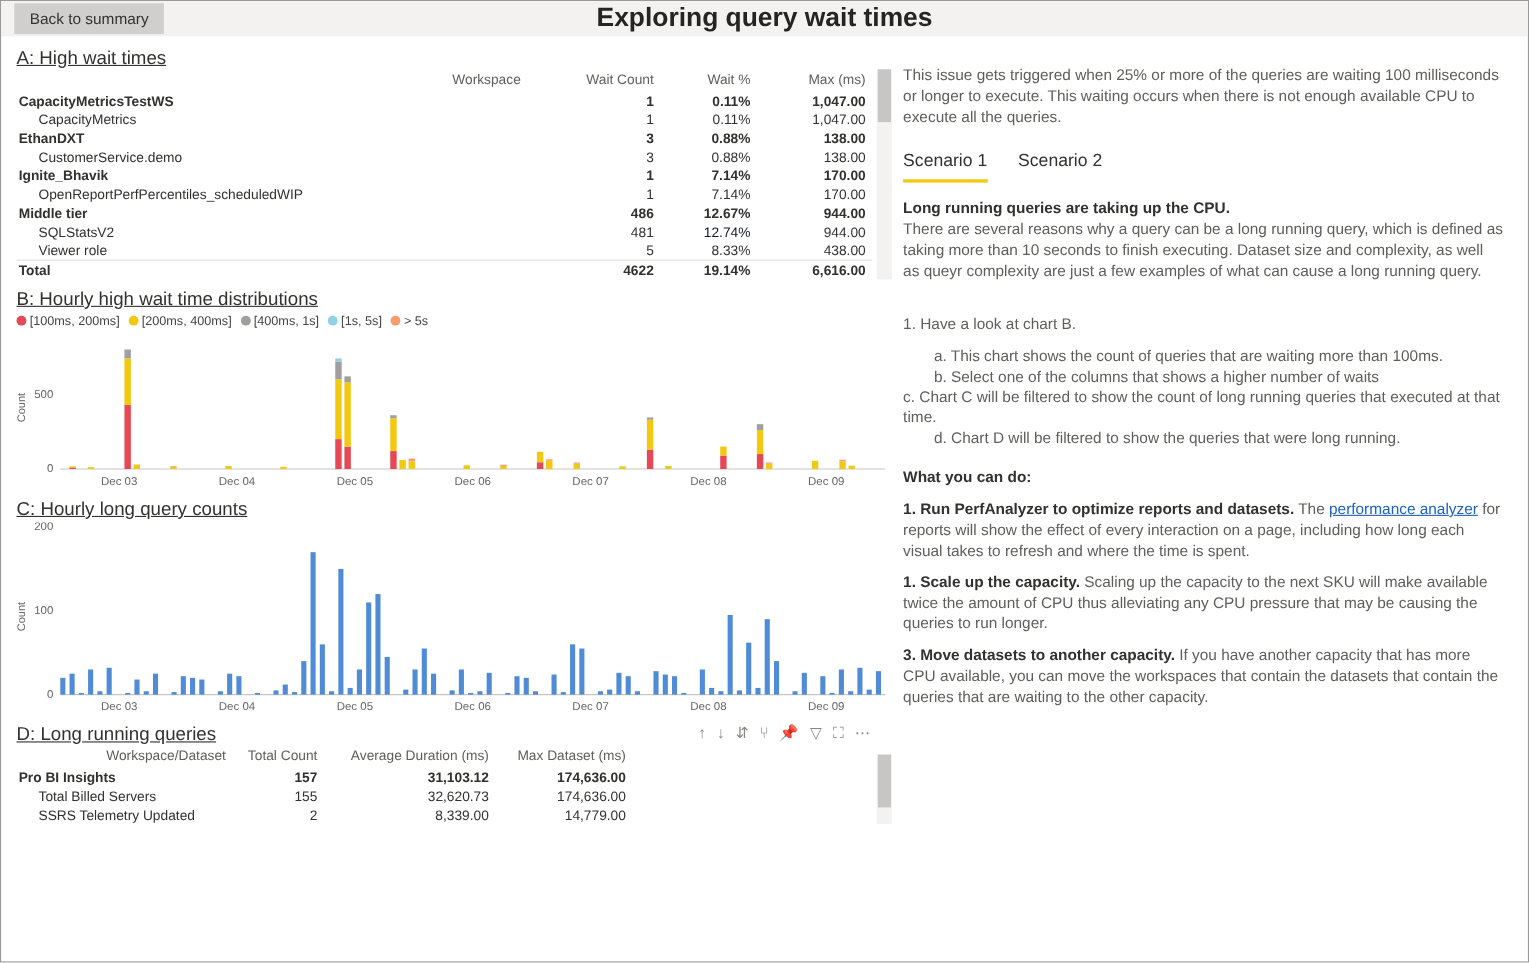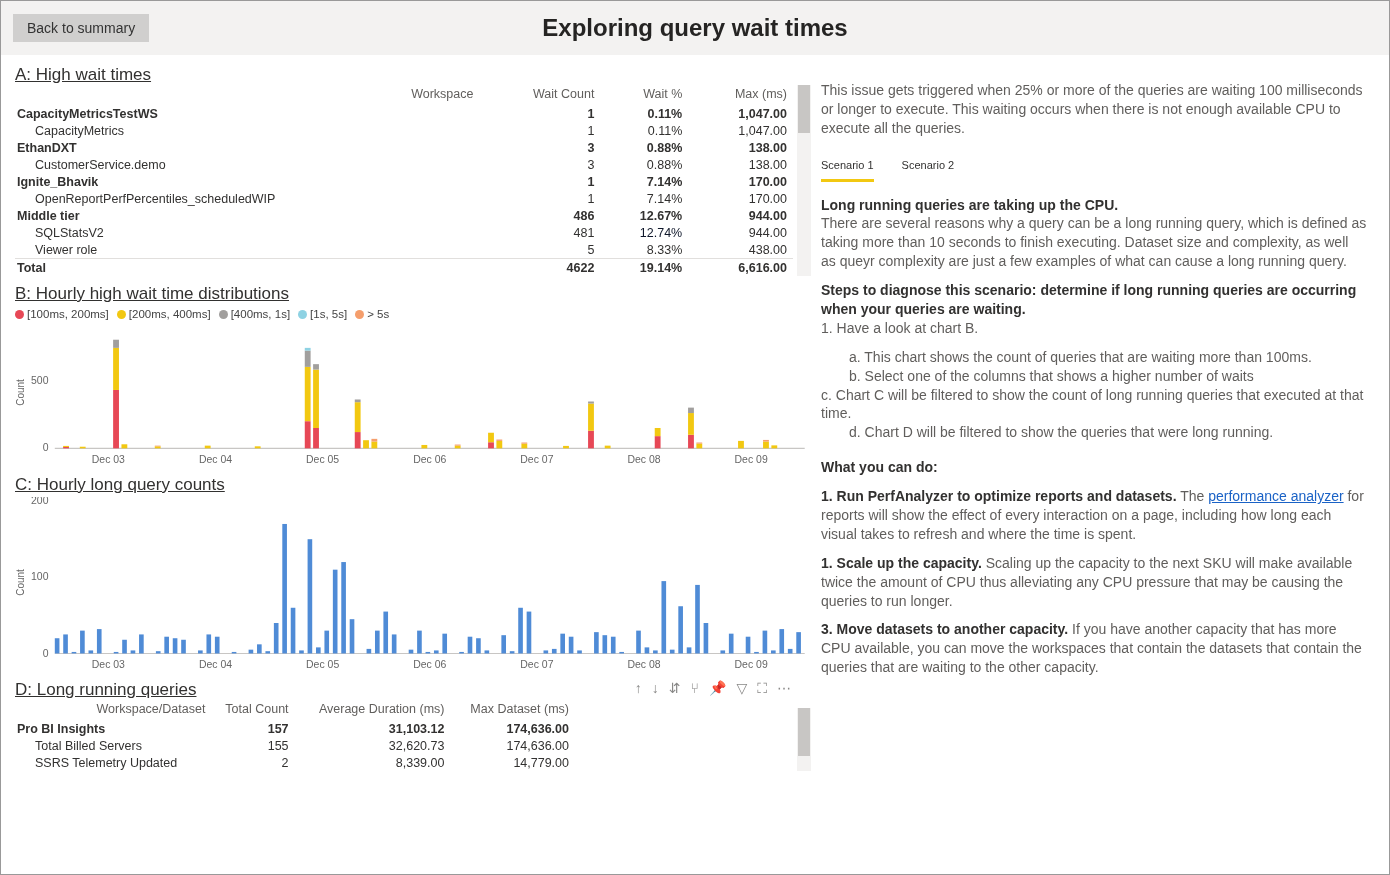--- a/index.html
+++ b/index.html
@@ -9,21 +9,21 @@
     font-size: 13px;
     color: #323130;
     background: #fff;
     border: 1px solid #999;
     width: 1390px;
     height: 875px;
     overflow: hidden;
     position: relative;
   }
   .topbar {
-    height: 54px;
+    height: 32px;
     background: #f3f2f1;
     display: flex;
     align-items: center;
     padding: 0 12px;
     position: relative;
   }
   .back-btn {
     background: #d0cfce;
     border: none;
     padding: 6px 14px;
@@ -113,21 +113,21 @@
   .sectionD { position: relative; padding-right: 18px; }
   .d-toolbar {
     position: absolute; right: 20px; top: 0;
     display: flex; gap: 10px;
     color: #898887;
   }
   .d-toolbar span { cursor: pointer; font-size: 14px; }
 
   .tabs { display:flex; gap:28px; margin: 20px 0 14px 0; }
   .tab {
-    font-size: 11px; color: #323130; padding-bottom: 6px; cursor:pointer;
+    font-size: 16px; color: #323130; padding-bottom: 6px; cursor:pointer;
   }
   .tab.active { border-bottom: 3px solid #f2c811; }
 
   .right b, .right strong { color: #323130; }
   .right p { margin: 6px 0 10px 0; }
   .right a { color: #1a62c6; text-decoration: underline; }
   .step-sub { padding-left: 28px; }
 
 </style>
 </head>
@@ -439,21 +439,21 @@
     <p>This issue gets triggered when 25% or more of the queries are waiting 100 milliseconds or longer to execute.  This waiting occurs when there is not enough available CPU to execute all the queries.</p>
 
     <div class="tabs">
       <div class="tab active">Scenario 1</div>
       <div class="tab">Scenario 2</div>
     </div>
 
     <p><strong>Long running queries are taking up the CPU.</strong><br>
     <span>There are several reasons why a query can be a long running query, which is defined as taking more than 10 seconds to finish executing.  Dataset size and complexity, as well as queyr complexity are just a few examples of what can cause a long running query.</span></p>
 
-    <p><strong>Steps to diagnose this scenario: determine if long running queries are occurring when your queries are waiting.</strong><br>
+    <p><br>
     <span>1.  Have a look at chart B.</span></p>
     <div class="step-sub">a.  This chart shows the count of queries that are waiting more than 100ms.</div>
     <div class="step-sub">b.  Select one of the columns that shows a higher number of waits</div>
     <div style="padding-left:0">
         <span class="step-sub" style="display:block;padding-left:0">c.  Chart C will be filtered to show the count of long running queries that executed at that time.</span>
       </div>
     <div class="step-sub">d.  Chart D will be filtered to show the queries that were long running.</div>
 
     <p style="margin-top:16px"><strong>What you can do:</strong></p>
     <p>

